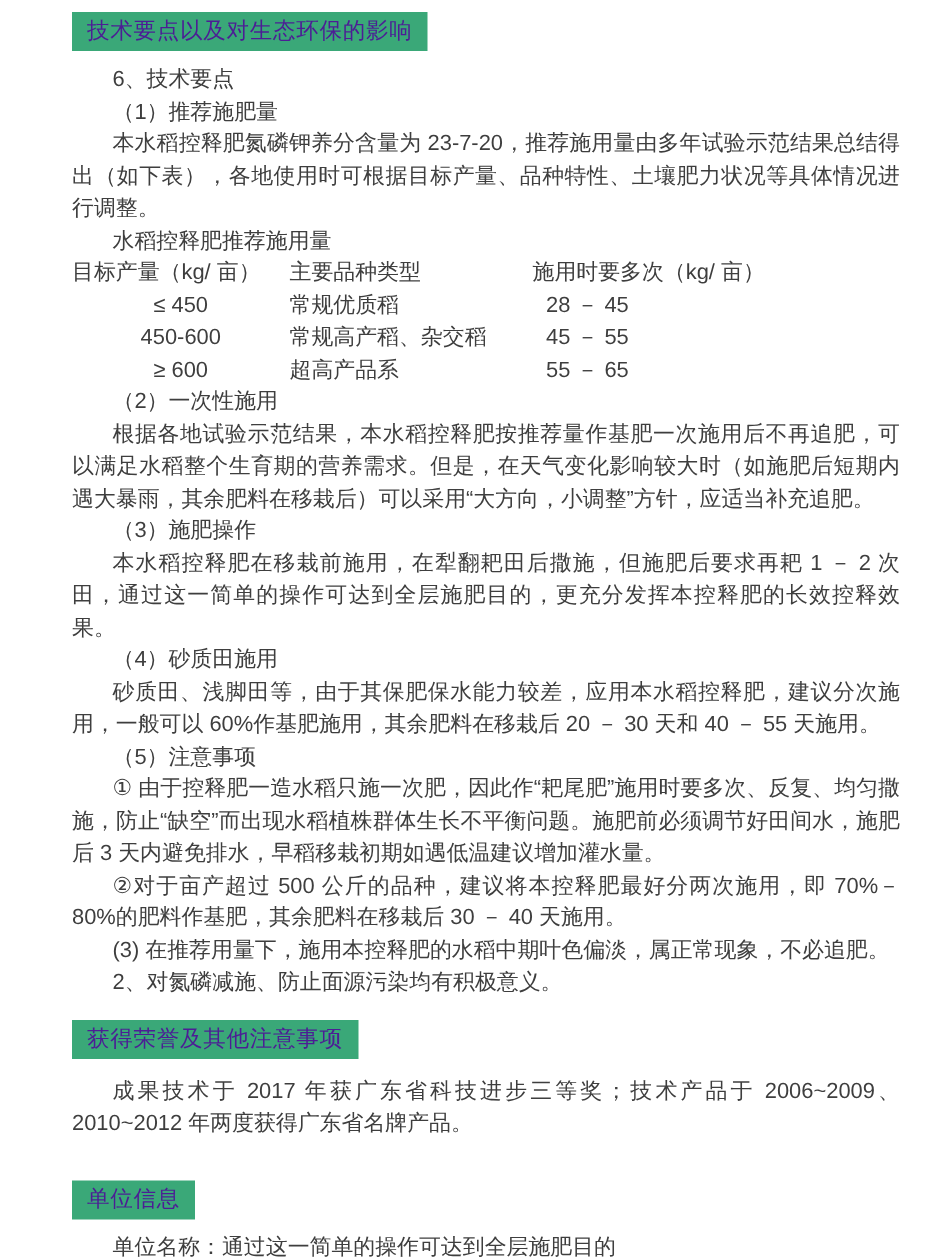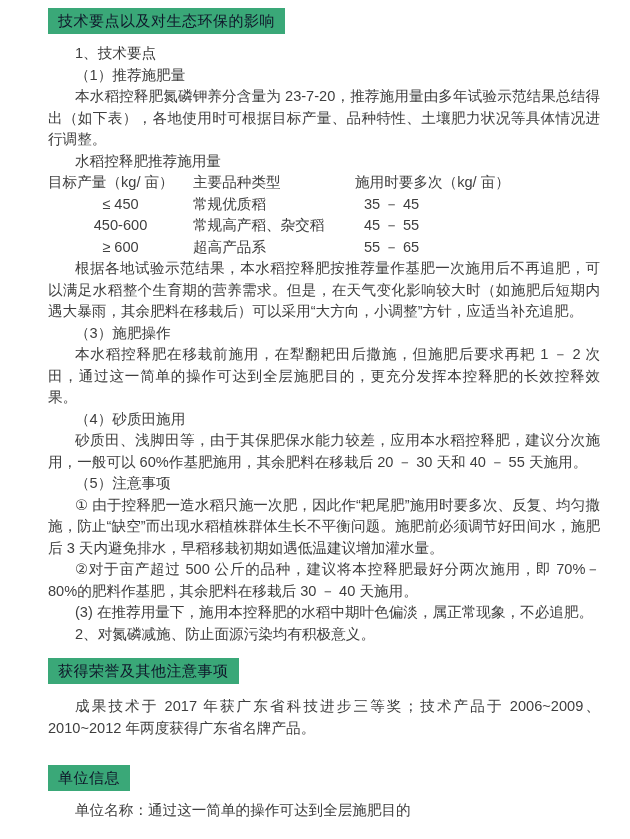--- a/index.html
+++ b/index.html
@@ -8,21 +8,21 @@
     background: #ffffff;
     font-family: "Liberation Sans", "DejaVu Sans", sans-serif;
     color: #3e3e3e;
     overflow: hidden;
   }
   .page { padding: 8px 30px 0 48px; }
 
   .badge {
     display: inline-block;
     background: #3aa878;
-    color: #0f172a;
+    color: #4c1d95;
     font-size: 15px;
     line-height: 1;
     padding: 5px 10px 6px 10px;
     letter-spacing: 0.5px;
   }
   .badge-row-1 { margin: 0 0 9px 0; }
   .badge-row-2 { margin: 13px 0 12px 0; }
   .badge-row-3 { margin: 26px 0 9px 0; }
 
   .heading, .body-p, .caption, .note-line {
@@ -47,48 +47,49 @@
 </style>
 </head>
 <body>
 
 <div class="page">
 
   <div class="badge-row-1">
     <span class="badge">技术要点以及对生态环保的影响</span>
   </div>
 
-  <p class="heading">1、技术要点</p>
+  <p class="heading">6、技术要点</p>
   <p class="heading">（1）推荐施肥量</p>
   <p class="body-p">本水稻控释肥氮磷钾养分含量为 23-7-20，推荐施用量由多年试验示范结果总结得出（如下表），各地使用时可根据目标产量、品种特性、土壤肥力状况等具体情况进行调整。</p>
 
   <p class="caption">水稻控释肥推荐施用量</p>
   <div class="fert-table">
     <div class="t-row">
       <span class="t-cell t-head-c1">目标产量（kg/ 亩）</span>
       <span class="t-cell t-head-c2">主要品种类型</span>
       <span class="t-cell t-head-c3">施用时要多次（kg/ 亩）</span>
     </div>
     <div class="t-row">
       <span class="t-cell t-val-c1">≤ 450</span>
       <span class="t-cell t-val-c2">常规优质稻</span>
-      <span class="t-cell t-val-c3">35 － 45</span>
+      <span class="t-cell t-val-c3">28 － 45</span>
     </div>
     <div class="t-row">
       <span class="t-cell t-val-c1">450-600</span>
       <span class="t-cell t-val-c2">常规高产稻、杂交稻</span>
       <span class="t-cell t-val-c3">45 － 55</span>
     </div>
     <div class="t-row">
       <span class="t-cell t-val-c1">≥ 600</span>
       <span class="t-cell t-val-c2">超高产品系</span>
       <span class="t-cell t-val-c3">55 － 65</span>
     </div>
   </div>
 
+  <p class="heading">（2）一次性施用</p>
   <p class="body-p">根据各地试验示范结果，本水稻控释肥按推荐量作基肥一次施用后不再追肥，可以满足水稻整个生育期的营养需求。但是，在天气变化影响较大时（如施肥后短期内遇大暴雨，其余肥料在移栽后）可以采用“大方向，小调整”方针，应适当补充追肥。</p>
 
   <p class="heading">（3）施肥操作</p>
   <p class="body-p">本水稻控释肥在移栽前施用，在犁翻耙田后撒施，但施肥后要求再耙 1 － 2 次田，通过这一简单的操作可达到全层施肥目的，更充分发挥本控释肥的长效控释效果。</p>
 
   <p class="heading">（4）砂质田施用</p>
   <p class="body-p">砂质田、浅脚田等，由于其保肥保水能力较差，应用本水稻控释肥，建议分次施用，一般可以 60%作基肥施用，其余肥料在移栽后 20 － 30 天和 40 － 55 天施用。</p>
 
   <p class="heading">（5）注意事项</p>
   <p class="body-p">① 由于控释肥一造水稻只施一次肥，因此作“耙尾肥”施用时要多次、反复、均匀撒施，防止“缺空”而出现水稻植株群体生长不平衡问题。施肥前必须调节好田间水，施肥后 3 天内避免排水，早稻移栽初期如遇低温建议增加灌水量。</p>

